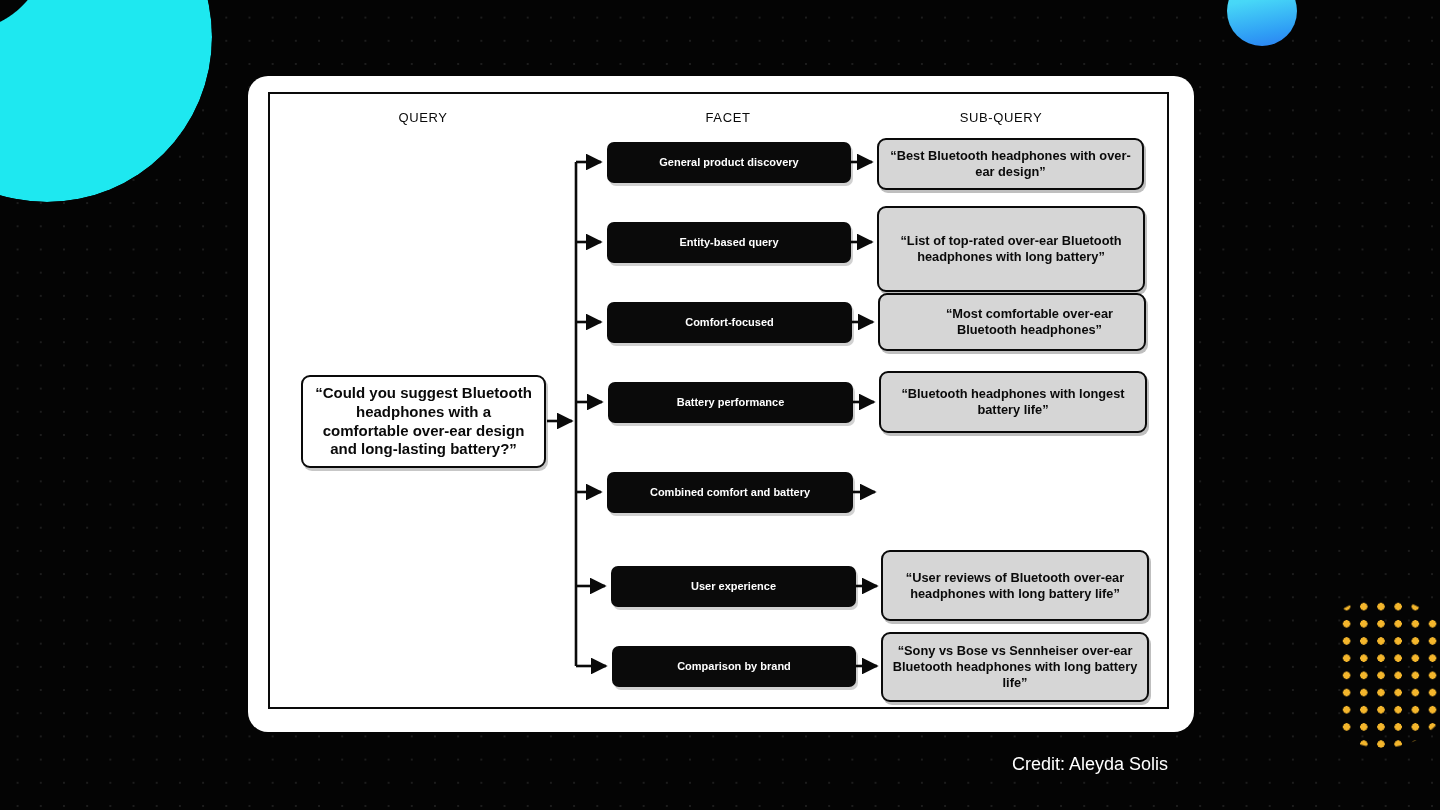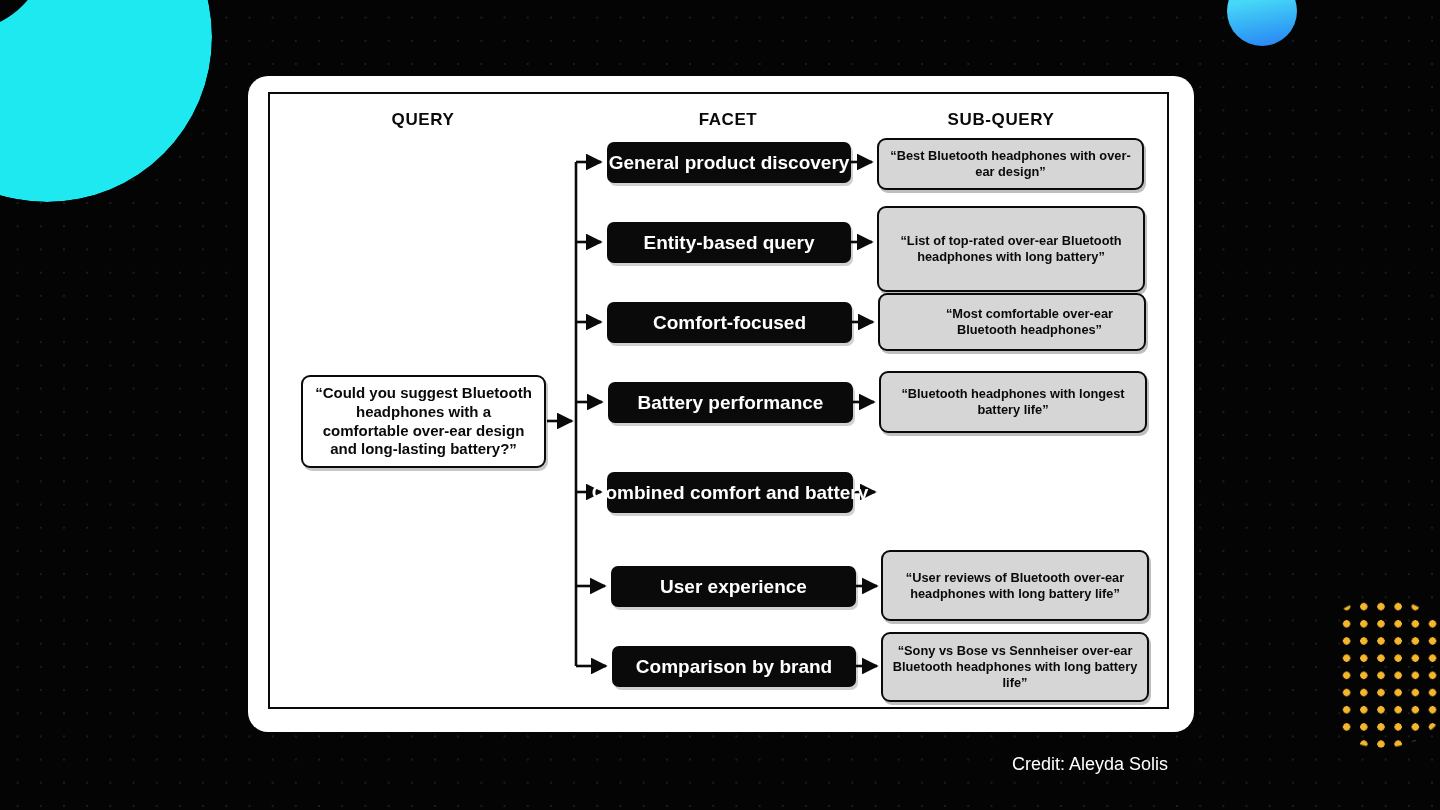--- a/index.html
+++ b/index.html
@@ -81,22 +81,22 @@
     width: 901px;
     height: 617px;
     background: #ffffff;
     border: 2px solid #0a0a0a;
     box-sizing: border-box;
   }
 
   
   .col-head {
     position: absolute;
-    font-size: 17px;
-    font-weight: bold;
+    font-size: 13px;
+    font-weight: normal;
     letter-spacing: 0.6px;
     color: #0a0a0a;
     text-align: right;
     white-space: nowrap;
     transform: translateX(-50%);
   }
   #head-query  { left: 423px; top: 110px; }
   #head-facet  { left: 728px; top: 110px; }
   #head-sub    { left: 1001px; top: 110px; }
 
@@ -131,21 +131,21 @@
     box-sizing: border-box;
     background: #0a0a0a;
     border-radius: 7px;
     display: flex;
     align-items: center;
     justify-content: center;
     padding: 2px 8px;
     box-shadow: 2px 3px 0 rgba(0,0,0,0.18);
   }
   .facet-box span {
-    font-size: 19px;
+    font-size: 11px;
     font-weight: bold;
     color: #ffffff;
     text-align: center;
     line-height: 1.15;
     white-space: nowrap;
   }
 
   
   .sub-box {
     position: absolute;

